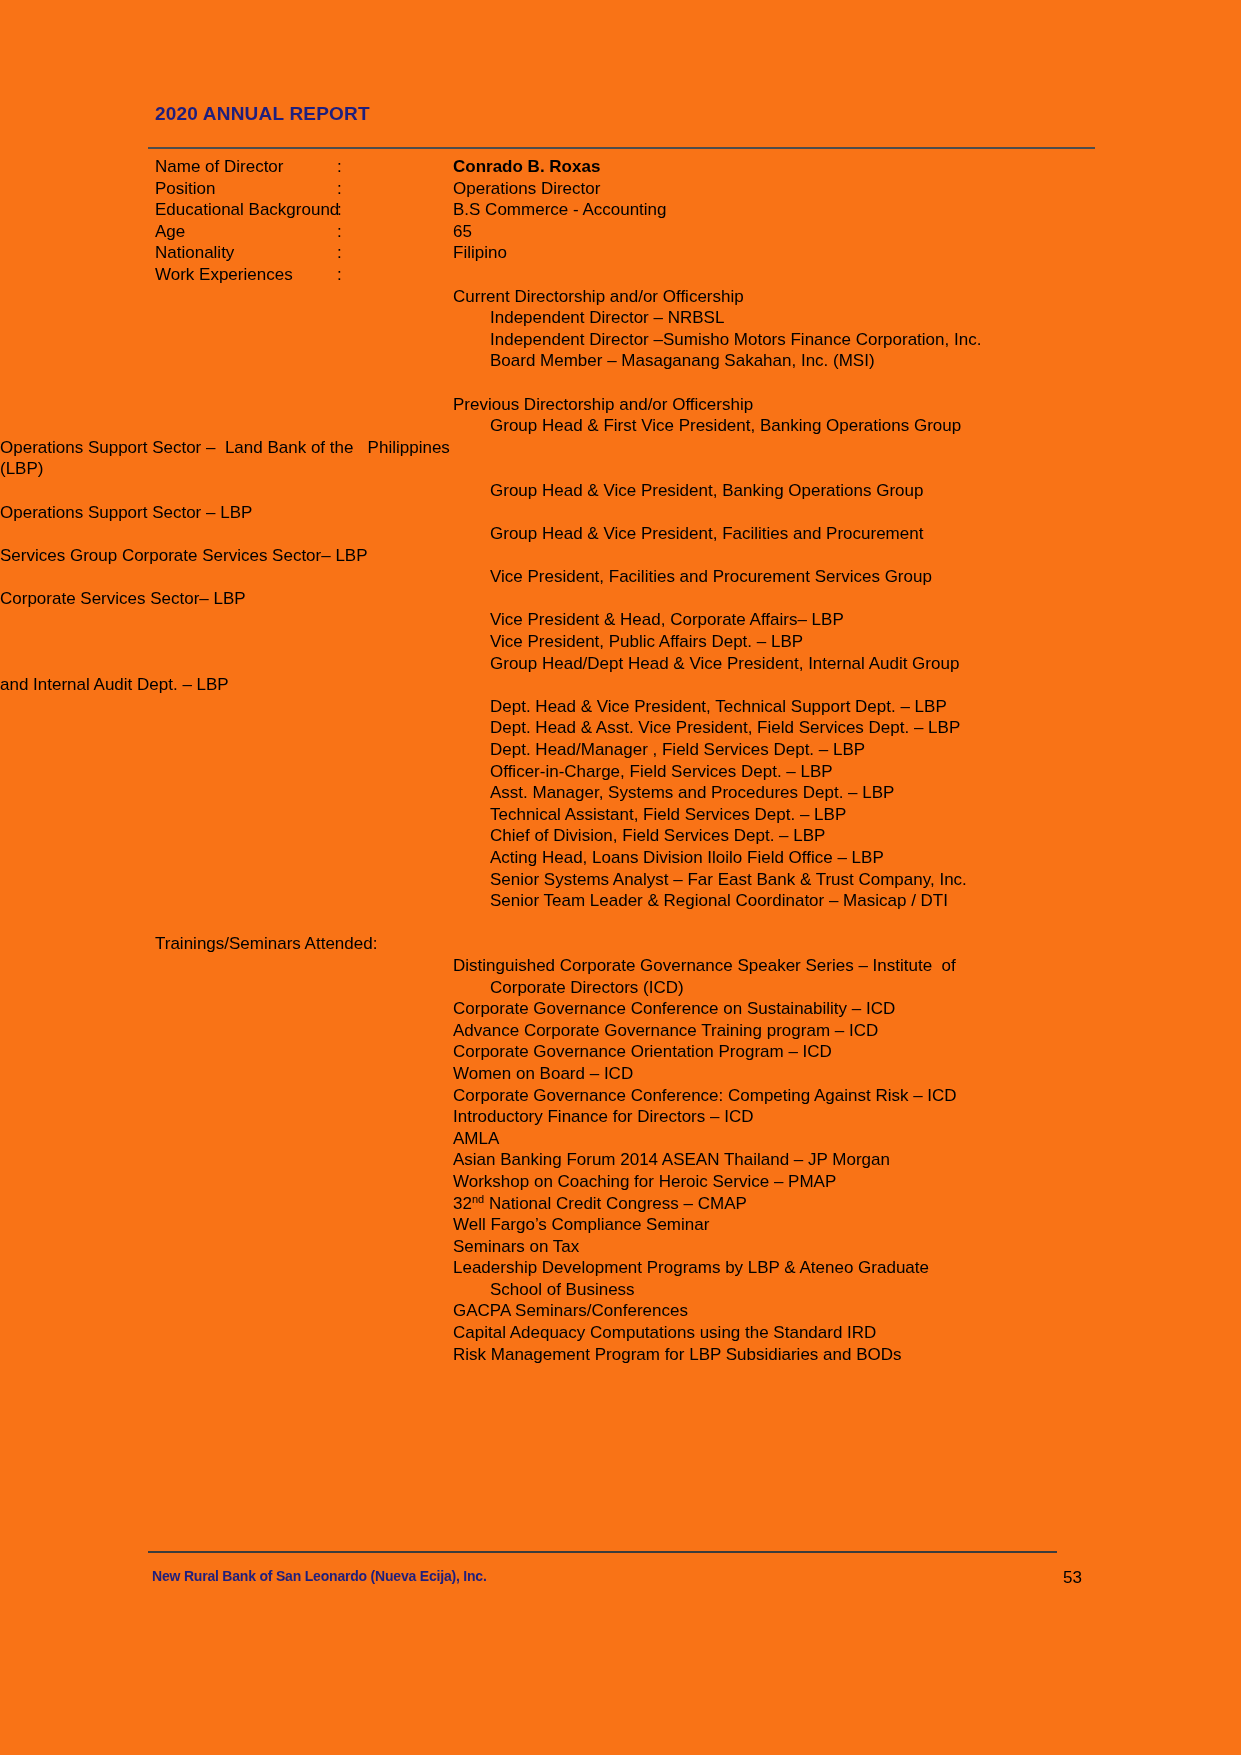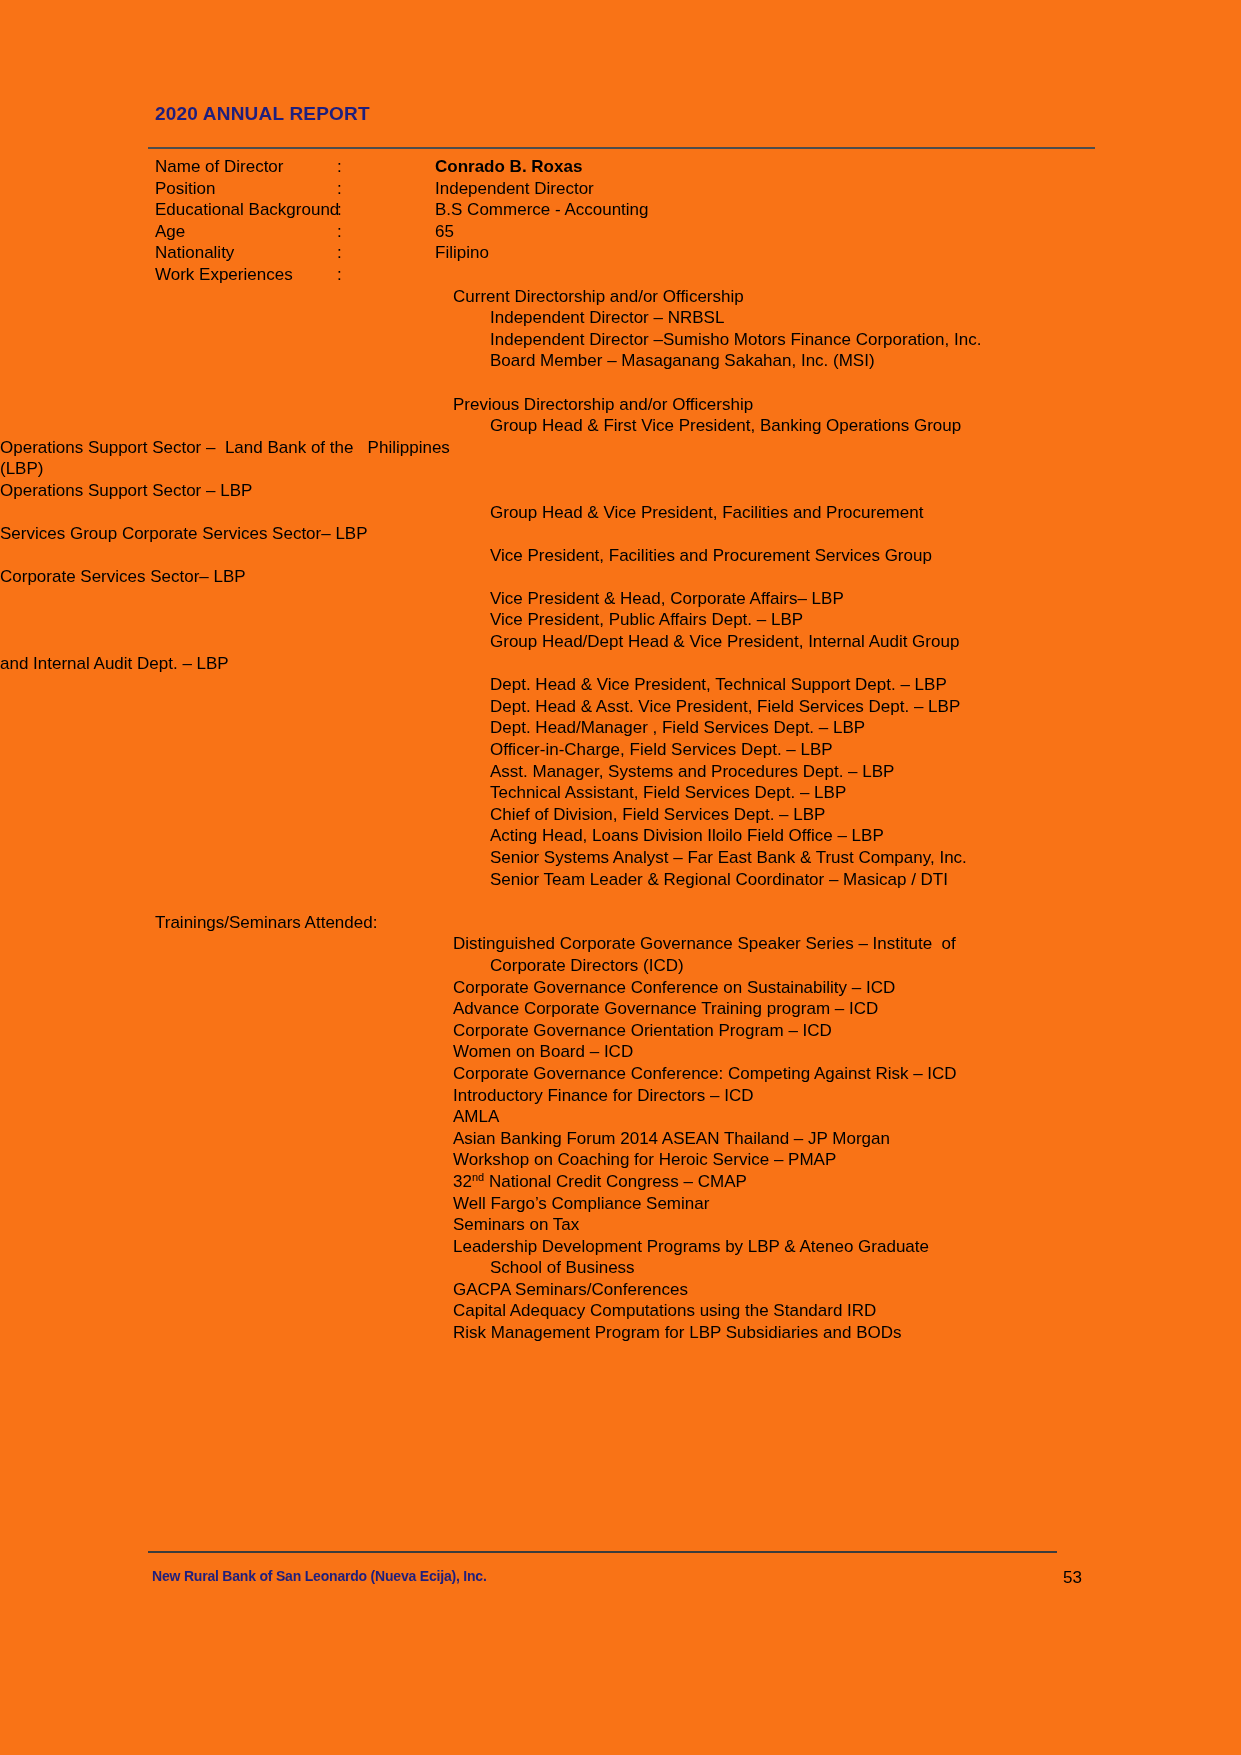--- a/index.html
+++ b/index.html
@@ -21,21 +21,21 @@
     position:absolute; left:148px; top:147px;
     width:947px; height:2px; background:#4d4d4d;
   }
   .content {
     position:absolute; left:0; top:156px; width:1125px;
     font-size:17px; line-height:21.6px;
   }
   .line { position:relative; height:21.6px; white-space:pre; }
   .lbl   { position:absolute; left:155px; top:0; }
   .colon { position:absolute; left:337px; top:0; }
-  .val   { position:absolute; left:435px; top:0; }
+  .val   { position:absolute; left:453px; top:0; }
   .bold  { font-weight:bold; }
   .w0 { padding-left:453px; }
   .w1 { padding-left:490px; }
   .w2 { }
   .t-label { padding-left:155px; }
   .sup { font-size:11px; position:relative; top:-6px; }
   .footer-rule {
     position:absolute; left:148px; top:1551px;
     width:909px; height:2px; background:#3c3c3c;
   }
@@ -60,21 +60,21 @@
   <div class="content">
 
     <div class="line">
       <span class="lbl">Name of Director</span>
       <span class="colon">:</span>
       <span class="val bold">Conrado B. Roxas</span>
     </div>
     <div class="line">
       <span class="lbl">Position</span>
       <span class="colon">:</span>
-      <span class="val">Independent Director</span>
+      <span class="val">Operations Director</span>
     </div>
     <div class="line">
       <span class="lbl">Educational Background</span>
       <span class="colon">:</span>
       <span class="val">B.S Commerce - Accounting</span>
     </div>
     <div class="line">
       <span class="lbl">Age</span>
       <span class="colon">:</span>
       <span class="val">65</span>
@@ -94,20 +94,21 @@
     <div class="line w1">Independent Director – NRBSL</div>
     <div class="line w1">Independent Director –Sumisho Motors Finance Corporation, Inc.</div>
     <div class="line w1">Board Member – Masaganang Sakahan, Inc. (MSI)</div>
 
     <div class="line"></div>
 
     <div class="line w0">Previous Directorship and/or Officership</div>
     <div class="line w1">Group Head &amp; First Vice President, Banking Operations Group</div>
     <div class="line w2">Operations Support Sector –  Land Bank of the   Philippines</div>
     <div class="line w2">(LBP)</div>
+    <div class="line w1">Group Head &amp; Vice President, Banking Operations Group</div>
     <div class="line w2">Operations Support Sector – LBP</div>
     <div class="line w1">Group Head &amp; Vice President, Facilities and Procurement</div>
     <div class="line w2">Services Group Corporate Services Sector– LBP</div>
     <div class="line w1">Vice President, Facilities and Procurement Services Group</div>
     <div class="line w2">Corporate Services Sector– LBP</div>
     <div class="line w1">Vice President &amp; Head, Corporate Affairs– LBP</div>
     <div class="line w1">Vice President, Public Affairs Dept. – LBP</div>
     <div class="line w1">Group Head/Dept Head &amp; Vice President, Internal Audit Group</div>
     <div class="line w2">and Internal Audit Dept. – LBP</div>
     <div class="line w1">Dept. Head &amp; Vice President, Technical Support Dept. – LBP</div>

